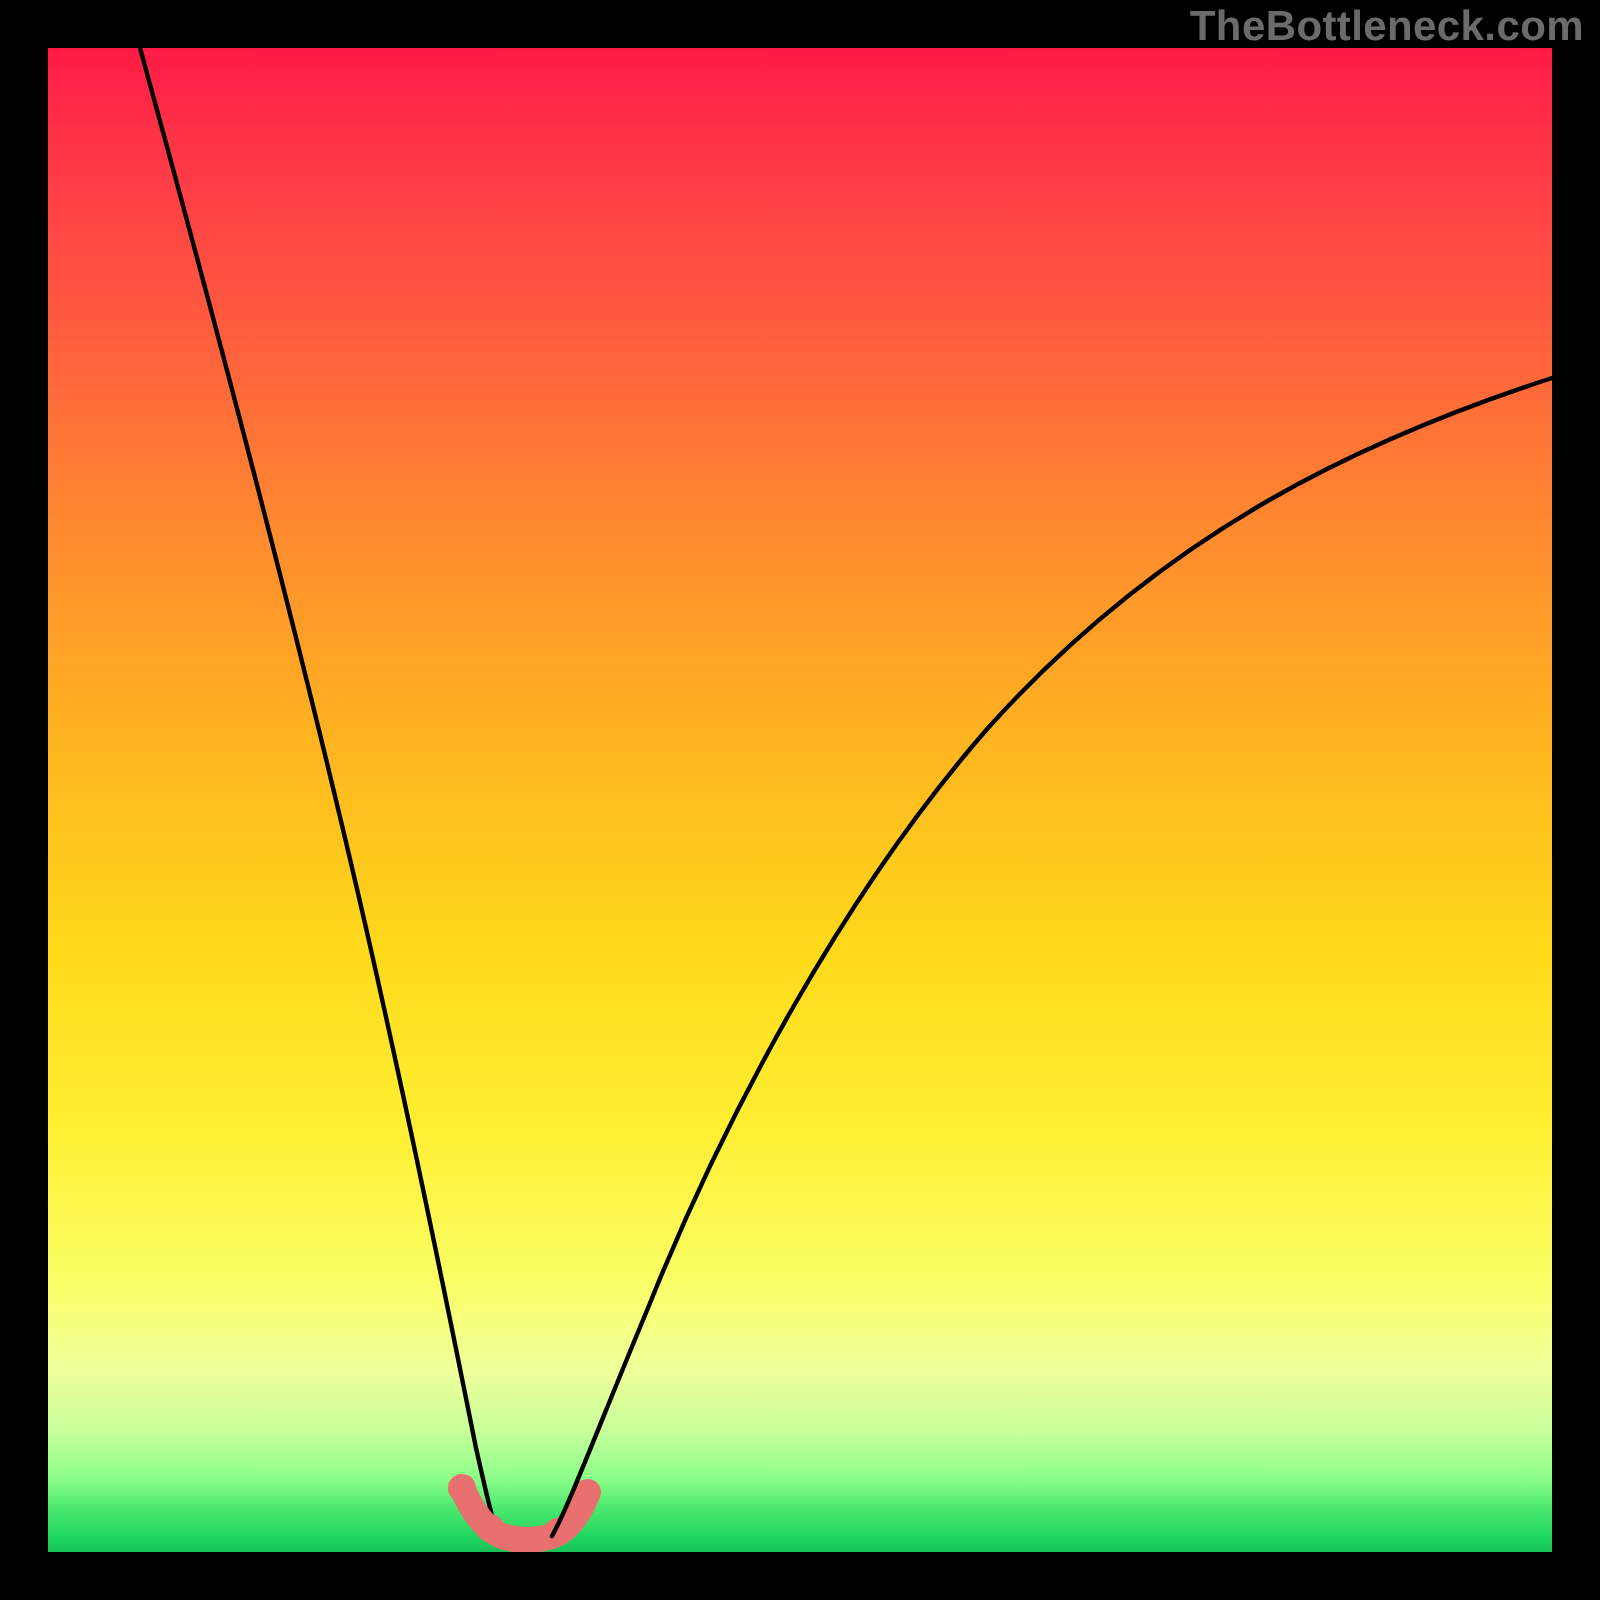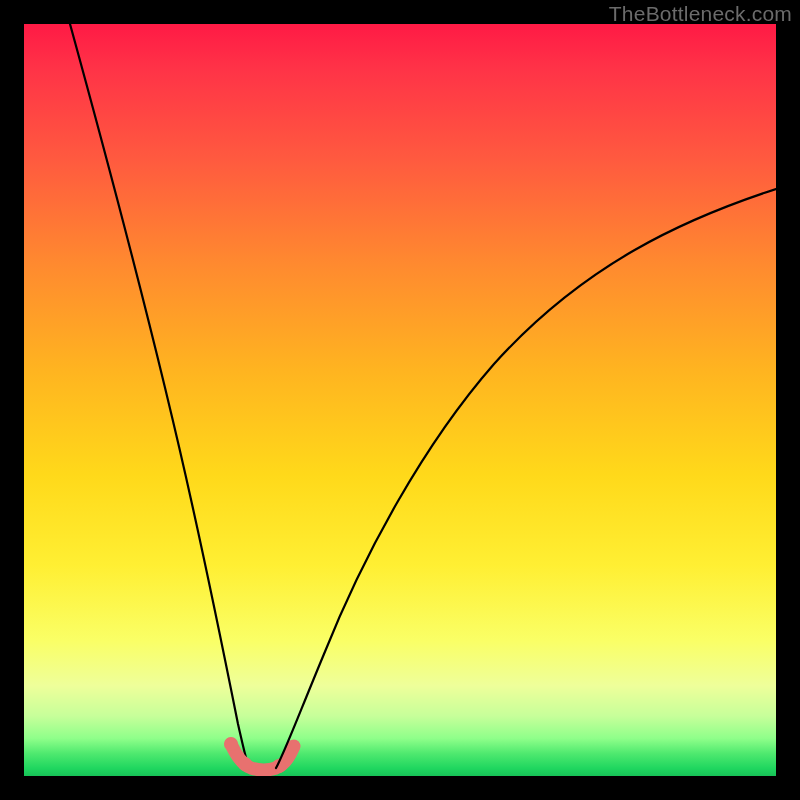--- a/index.html
+++ b/index.html
@@ -34,21 +34,21 @@
       #1fd65f 99%,
       #17c257 100%
     );
   }
   .watermark {
     position: absolute;
     top: 2px;
     right: 8px;
     color: #6b6b6b;
     font-size: 21px;
-    font-weight: 400;
+    font-weight: 700;
     letter-spacing: 0.2px;
     z-index: 10;
   }
   svg.curve {
     position: absolute;
     left: 0;
     top: 0;
     width: 752px;
     height: 752px;
   }

